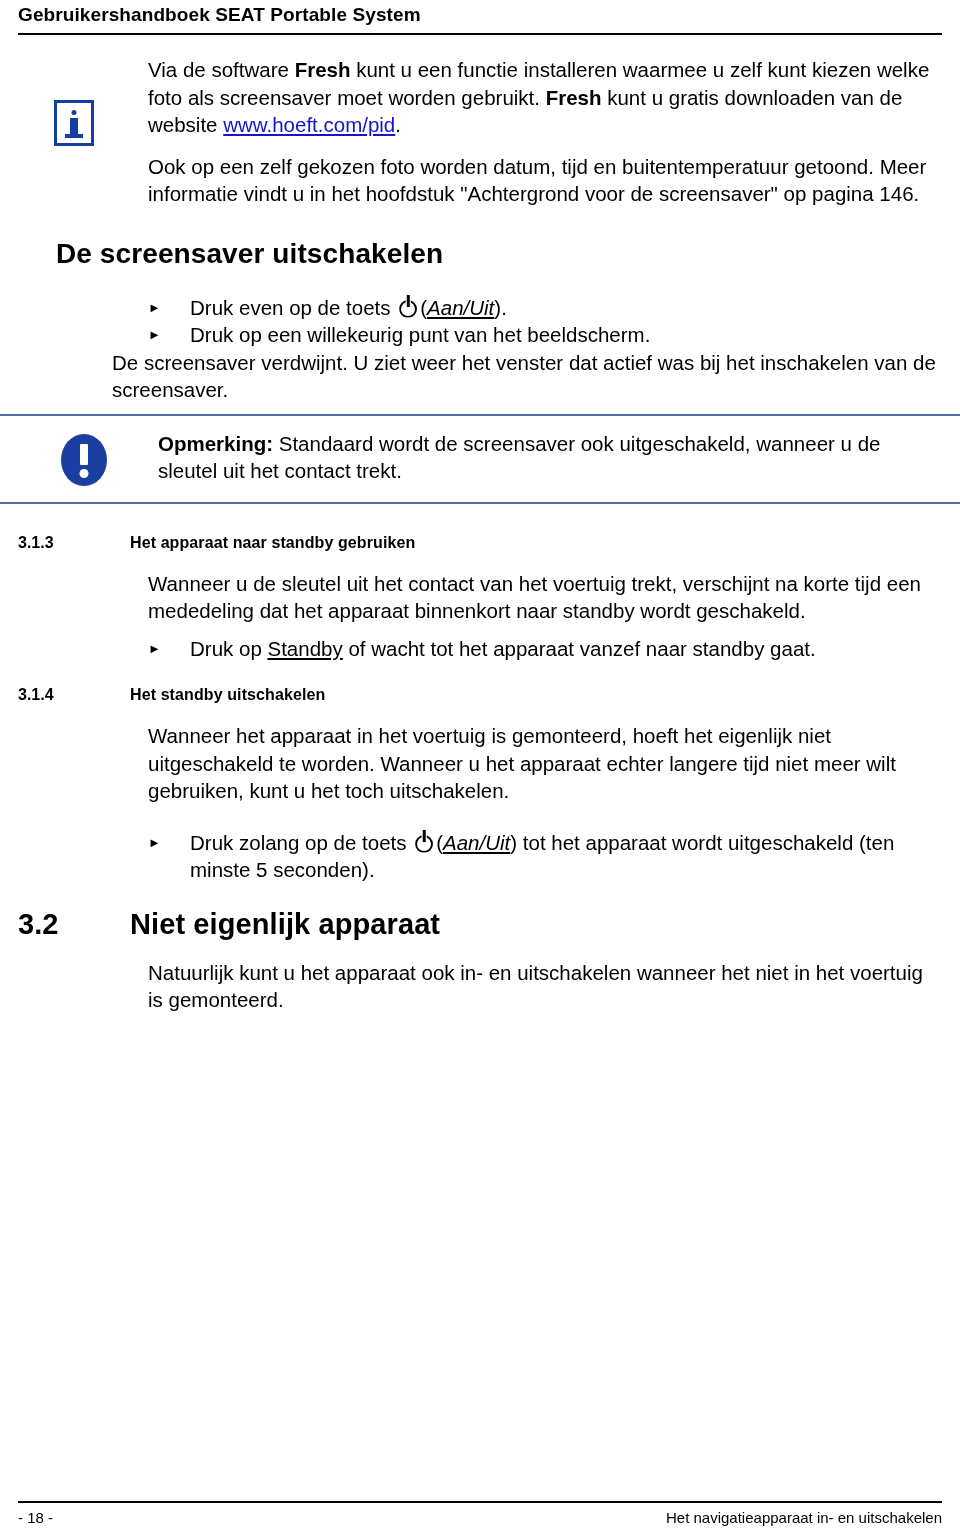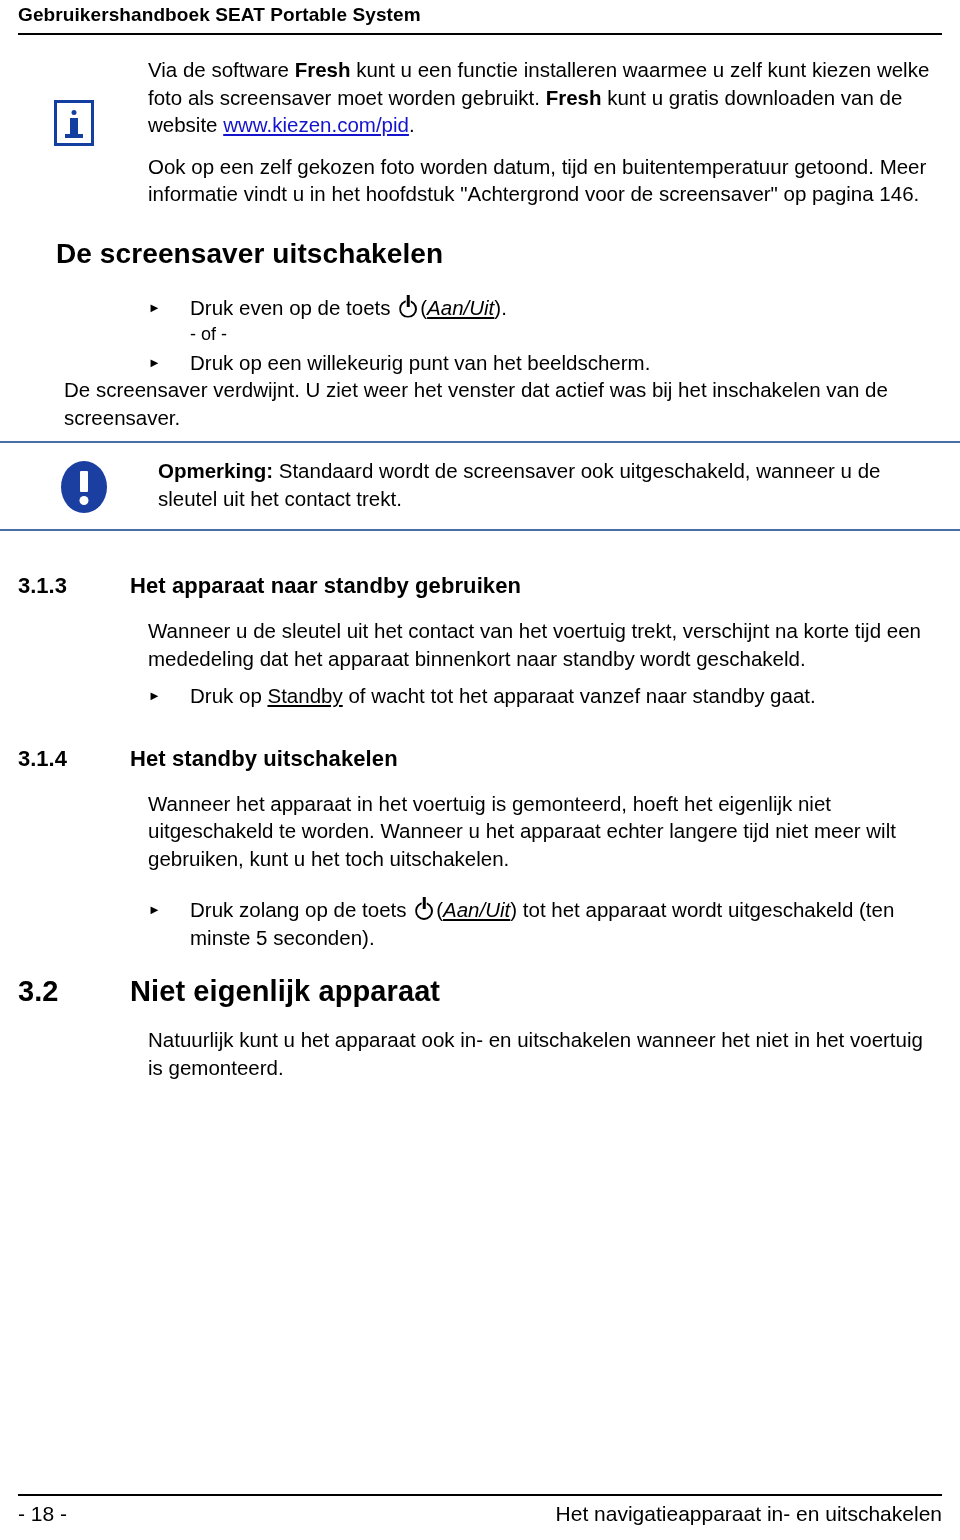--- a/index.html
+++ b/index.html
@@ -177,21 +177,21 @@
   .numbered-heading .num {
     flex: 0 0 130px;
     padding-left: 18px;
     box-sizing: border-box;
     font-weight: bold;
   }
   .numbered-heading .ttl {
     font-weight: bold;
     letter-spacing: 0.1px;
   }
-  .h-lvl3 { font-size: 22px; margin-top: 12px; }
+  .h-lvl3 { font-size: 16px; }
   .h-lvl2 { font-size: 29px; }
 
   
   .para {
     margin: 0;
     padding-left: 148px;
     padding-right: 20px;
     font-size: 20.5px;
     line-height: 27.5px;
   }
@@ -213,21 +213,21 @@
   .bullet .btext { flex: 1 1 auto; }
 
   .sub-note {
     padding-left: 190px;
     font-size: 18px;
     line-height: 27.5px;
     margin: 0;
   }
 
   .plain-indent {
-    padding-left: 64px;
+    padding-left: 112px;
     padding-right: 20px;
     font-size: 20.5px;
     line-height: 27.5px;
     margin: 0;
   }
   b.b  { font-weight: bold; }
   .link {
     color: #1414cc;
     text-decoration: underline;
   }
@@ -275,21 +275,21 @@
     width: 924px;
   }
   .footer .ft-rule {
     border-top: 2.5px solid #000;
     margin-bottom: 6px;
   }
   .footer .ft-row {
     display: flex;
     justify-content: space-between;
     align-items: baseline;
-    font-size: 21px;
+    font-size: 15px;
     text-align: center;
   }
   .spacer-1 { height: 30px; }
   .spacer-2 { height: 24px; }
   .spacer-3 { height: 18px; }
   .spacer-4 { height: 10px; }
 </style>
 </head>
 <body>
 
@@ -304,37 +304,36 @@
 
     <div class="callout">
       <div class="icon-cell">
         <div class="info-icon">
           <span class="dot"></span>
           <span class="stem"></span>
           <span class="foot"></span>
         </div>
       </div>
       <div class="text-cell body-text">
-        <p><span>Via de software </span><b class="b">Fresh</b><span> kunt u een functie installeren waarmee u zelf kunt kiezen welke foto als screensaver moet worden gebruikt. </span><b class="b">Fresh</b><span> kunt u gratis downloaden van de website </span><a class="link" href="#">www.kiezen.com/pid</a><span>.</span></p>
+        <p><span>Via de software </span><b class="b">Fresh</b><span> kunt u een functie installeren waarmee u zelf kunt kiezen welke foto als screensaver moet worden gebruikt. </span><b class="b">Fresh</b><span> kunt u gratis downloaden van de website </span><a class="link" href="#">www.hoeft.com/pid</a><span>.</span></p>
         <p>Ook op een zelf gekozen foto worden datum, tijd en buitentemperatuur getoond. Meer informatie vindt u in het hoofdstuk "Achtergrond voor de screensaver" op pagina 146.</p>
       </div>
     </div>
 
     <div class="spacer-1"></div>
 
     <div class="h3">De screensaver uitschakelen</div>
 
     <div class="spacer-2"></div>
 
     <div class="bullet">
       <span class="marker">►</span>
       <span class="btext"><span>Druk even op de toets </span><span class="power-icon"><span class="ring"></span><span class="bar"></span></span><span>(</span><em class="ul-it">Aan/Uit</em><span>).</span></span>
     </div>
 
-    <div class="sub-note">- of -</div>
 
     <div class="bullet">
       <span class="marker">►</span>
       <span class="btext">Druk op een willekeurig punt van het beeldscherm.</span>
     </div>
 
     <div class="plain-indent">De screensaver verdwijnt. U ziet weer het venster dat actief was bij het inschakelen van de screensaver.</div>
 
     <div class="spacer-4"></div>
 

